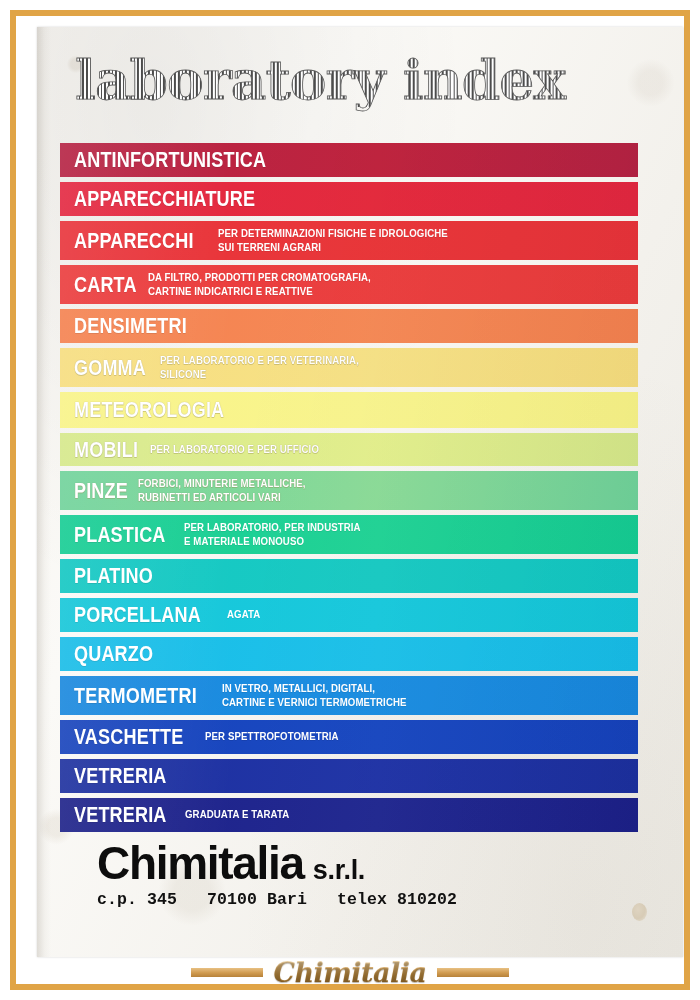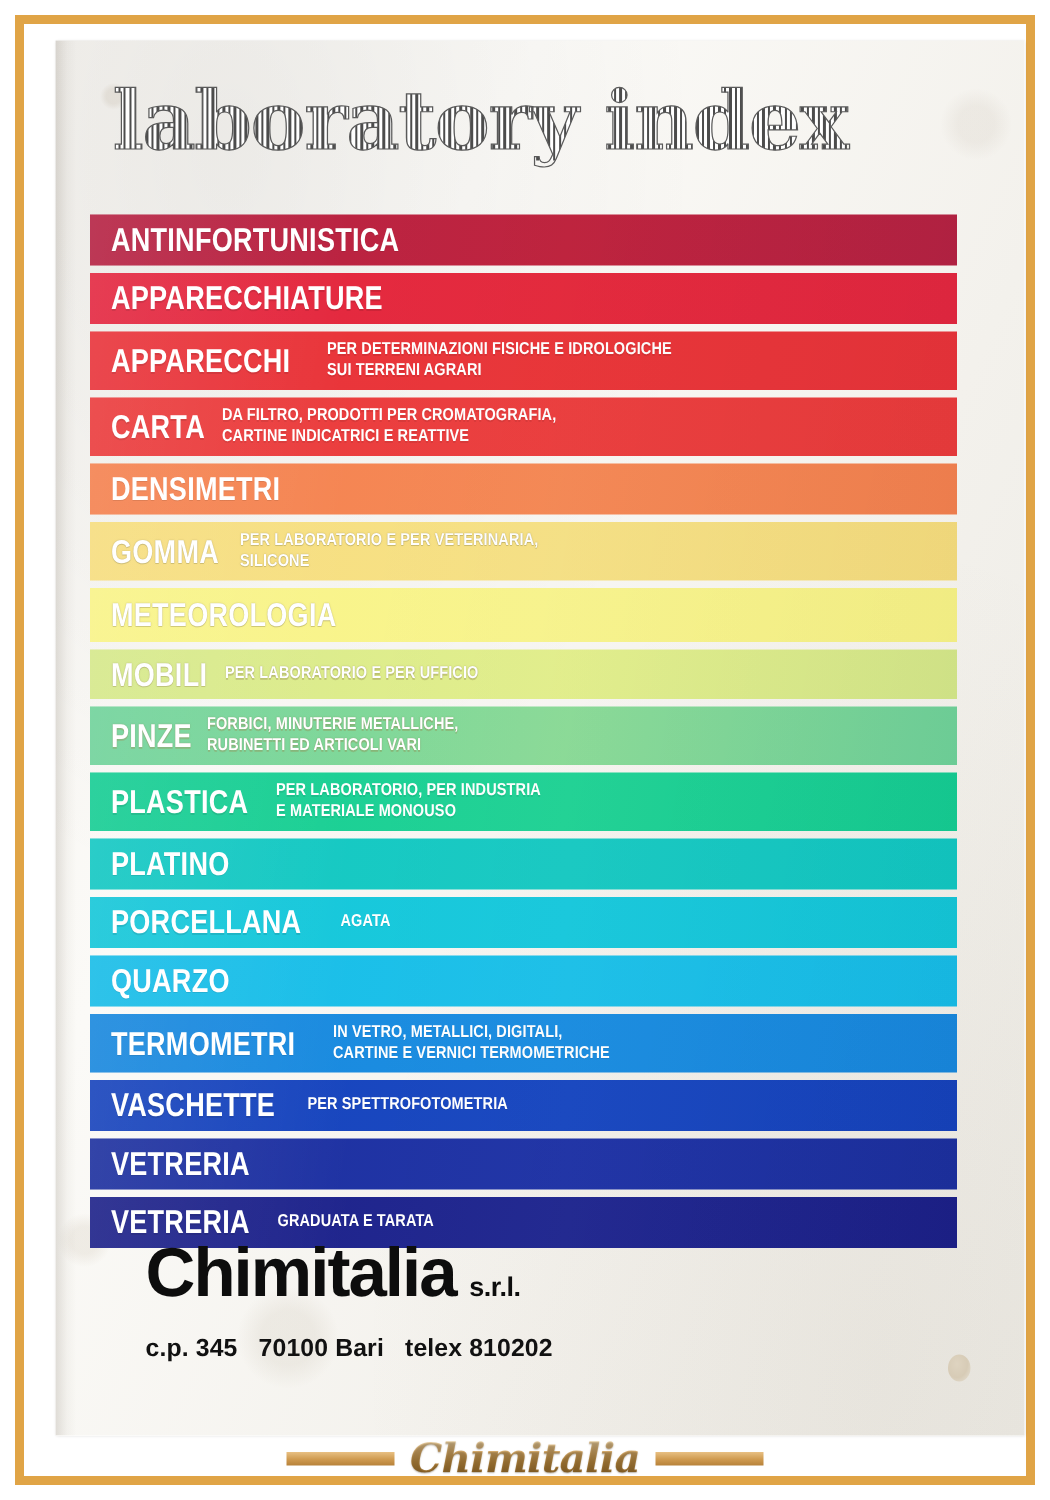--- a/index.html
+++ b/index.html
@@ -141,26 +141,26 @@
     position:absolute;left:60px;bottom:48px;
   }
   .brand-row{display:flex;align-items:baseline;}
   .brand{
     font-family:"Liberation Sans", sans-serif;
     font-weight:700;font-size:46px;line-height:1;
     color:#0d0d0d;letter-spacing:-1.3px;
   }
   .brand-suffix{
     font-family:"Liberation Sans", sans-serif;
-    font-weight:700;font-size:18px;line-height:1;
+    font-weight:700;font-size:27px;line-height:1;
     color:#0d0d0d;margin-left:9px;letter-spacing:-0.3px;
   }
   .addr{
-    margin-top:19px;
-    font-family:Liberation Sans, sans-serif;
+    margin-top:4px;
+    font-family:Liberation Mono, monospace;
     font-weight:700;font-size:16.5px;color:#111111;
     letter-spacing:0.1px;white-space:pre;
   }
   .blemish{
     position:absolute;right:36px;bottom:36px;
     width:15px;height:18px;border-radius:50%;
     background:radial-gradient(ellipse at 40% 35%, #ded3bf 0%, #d6cab4 55%, #e8e2d6 100%);
     opacity:0.95;
   }
 

